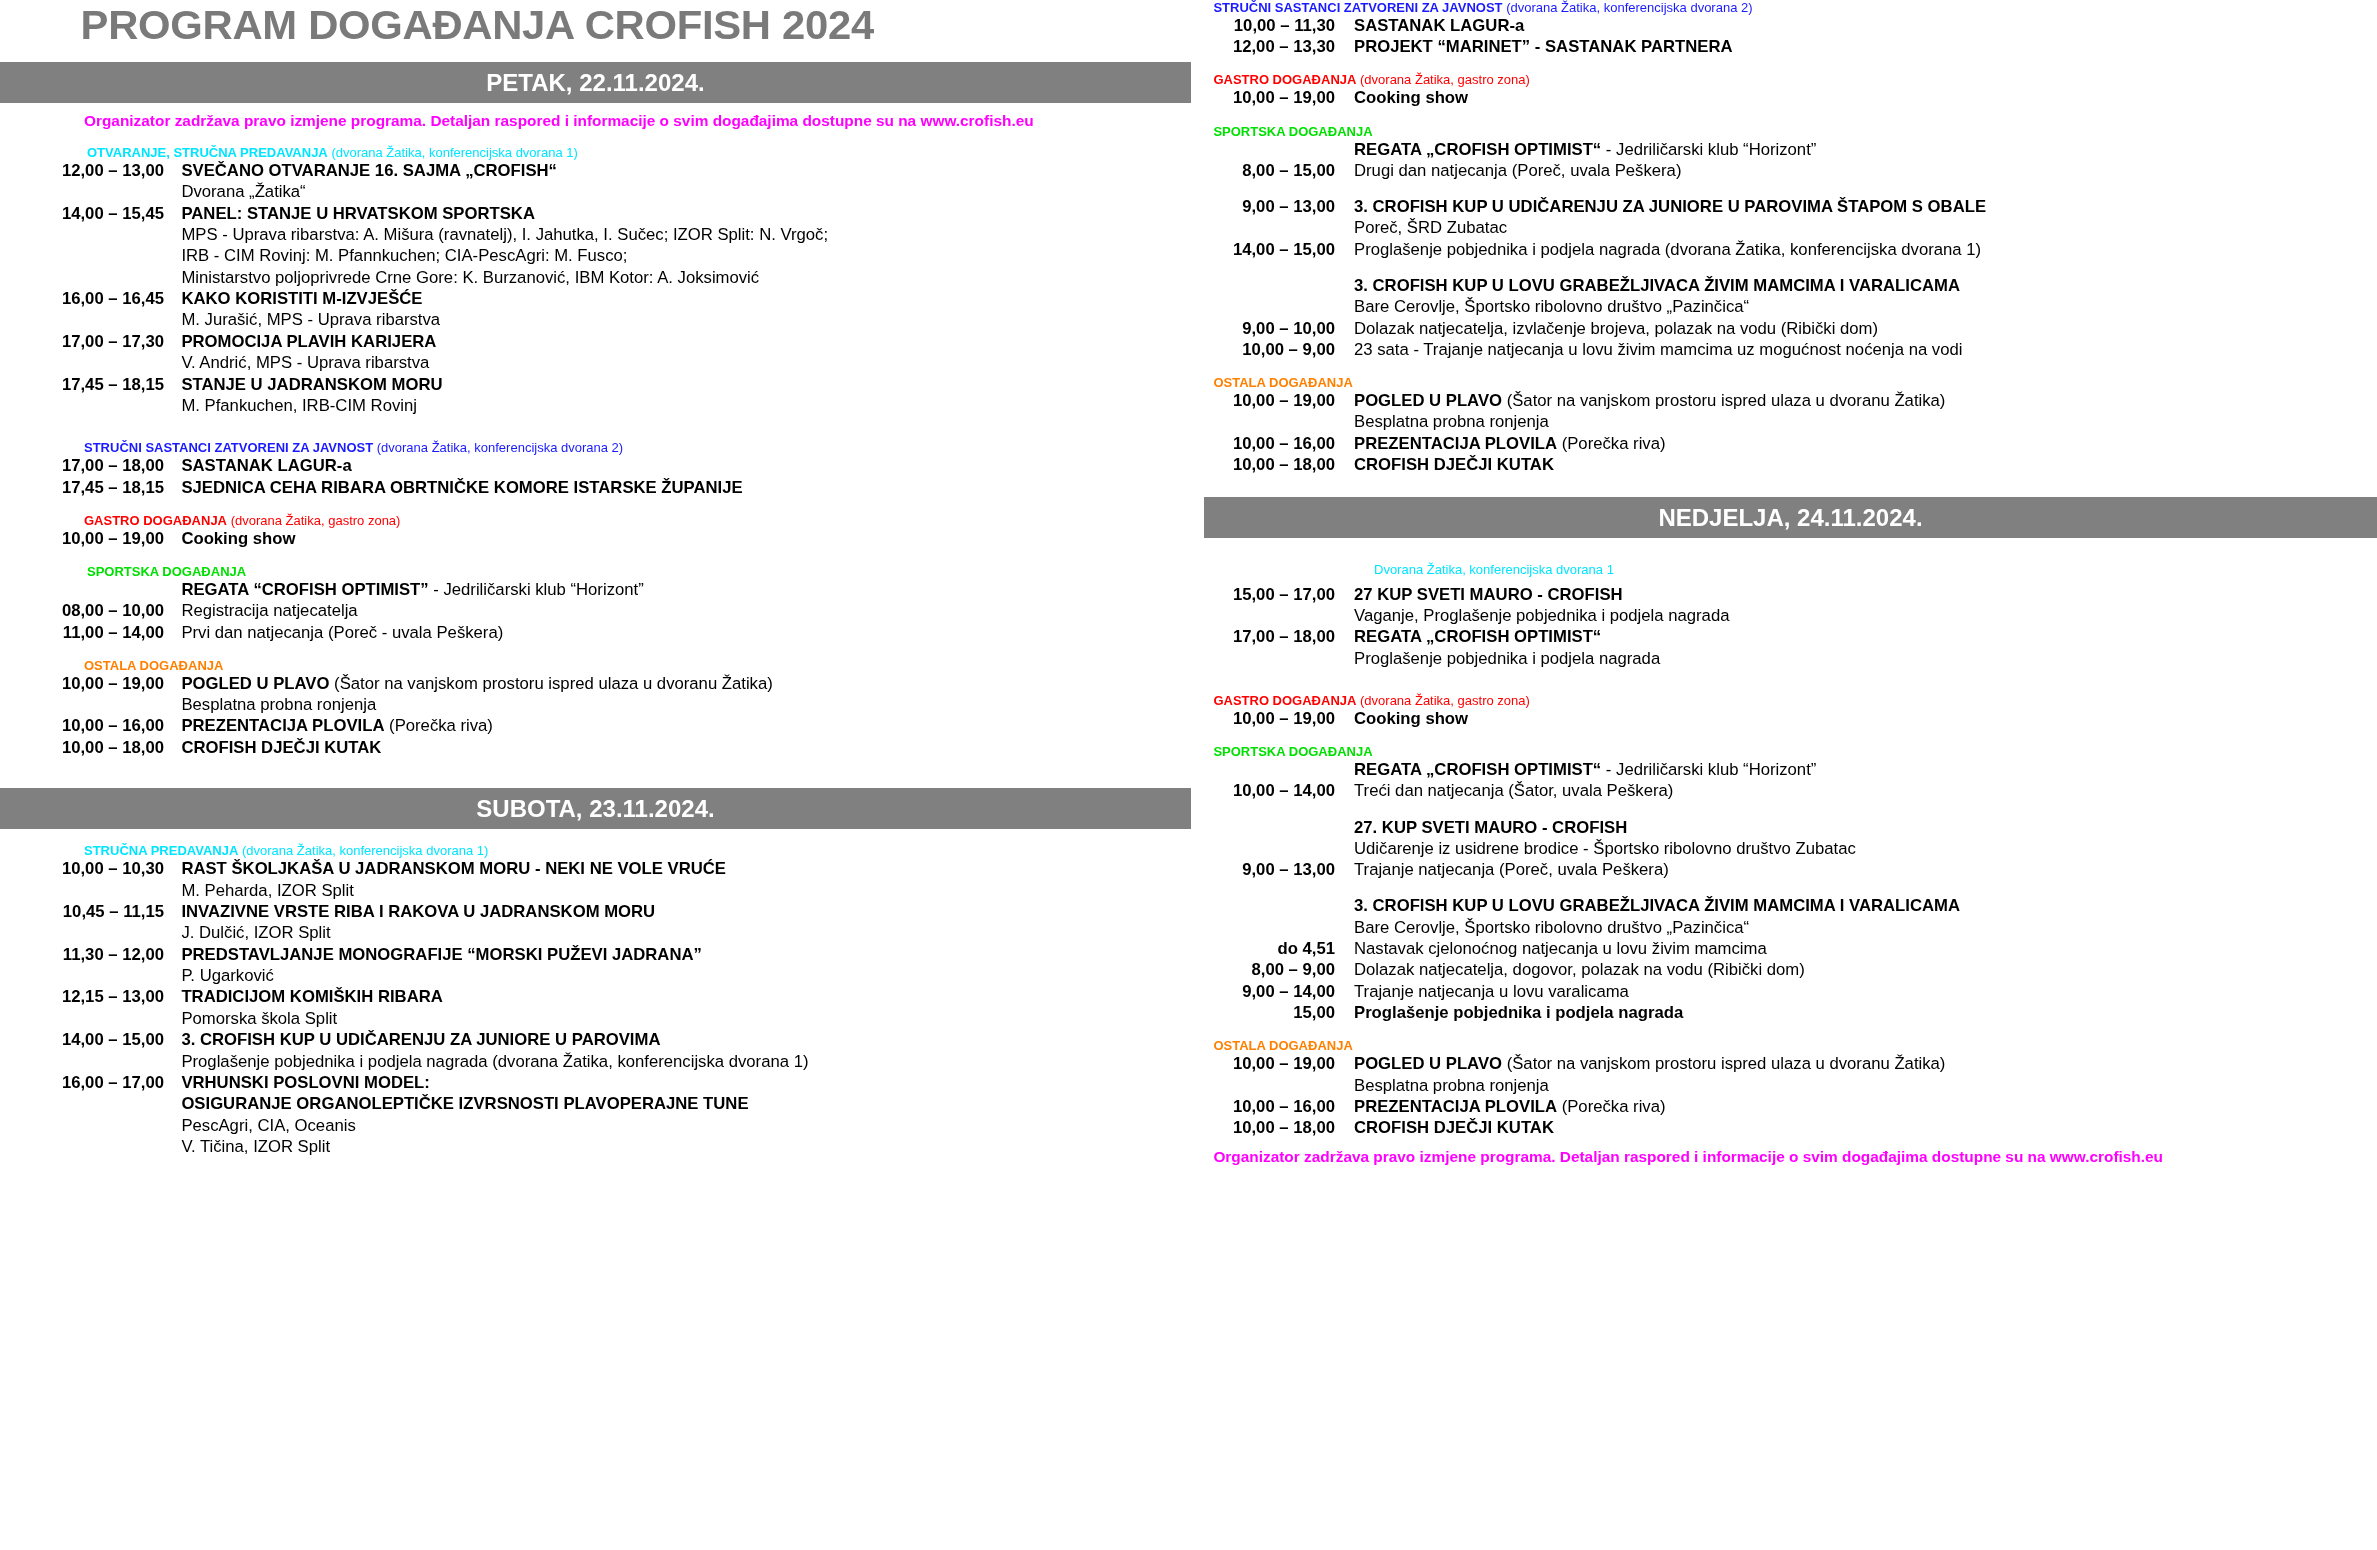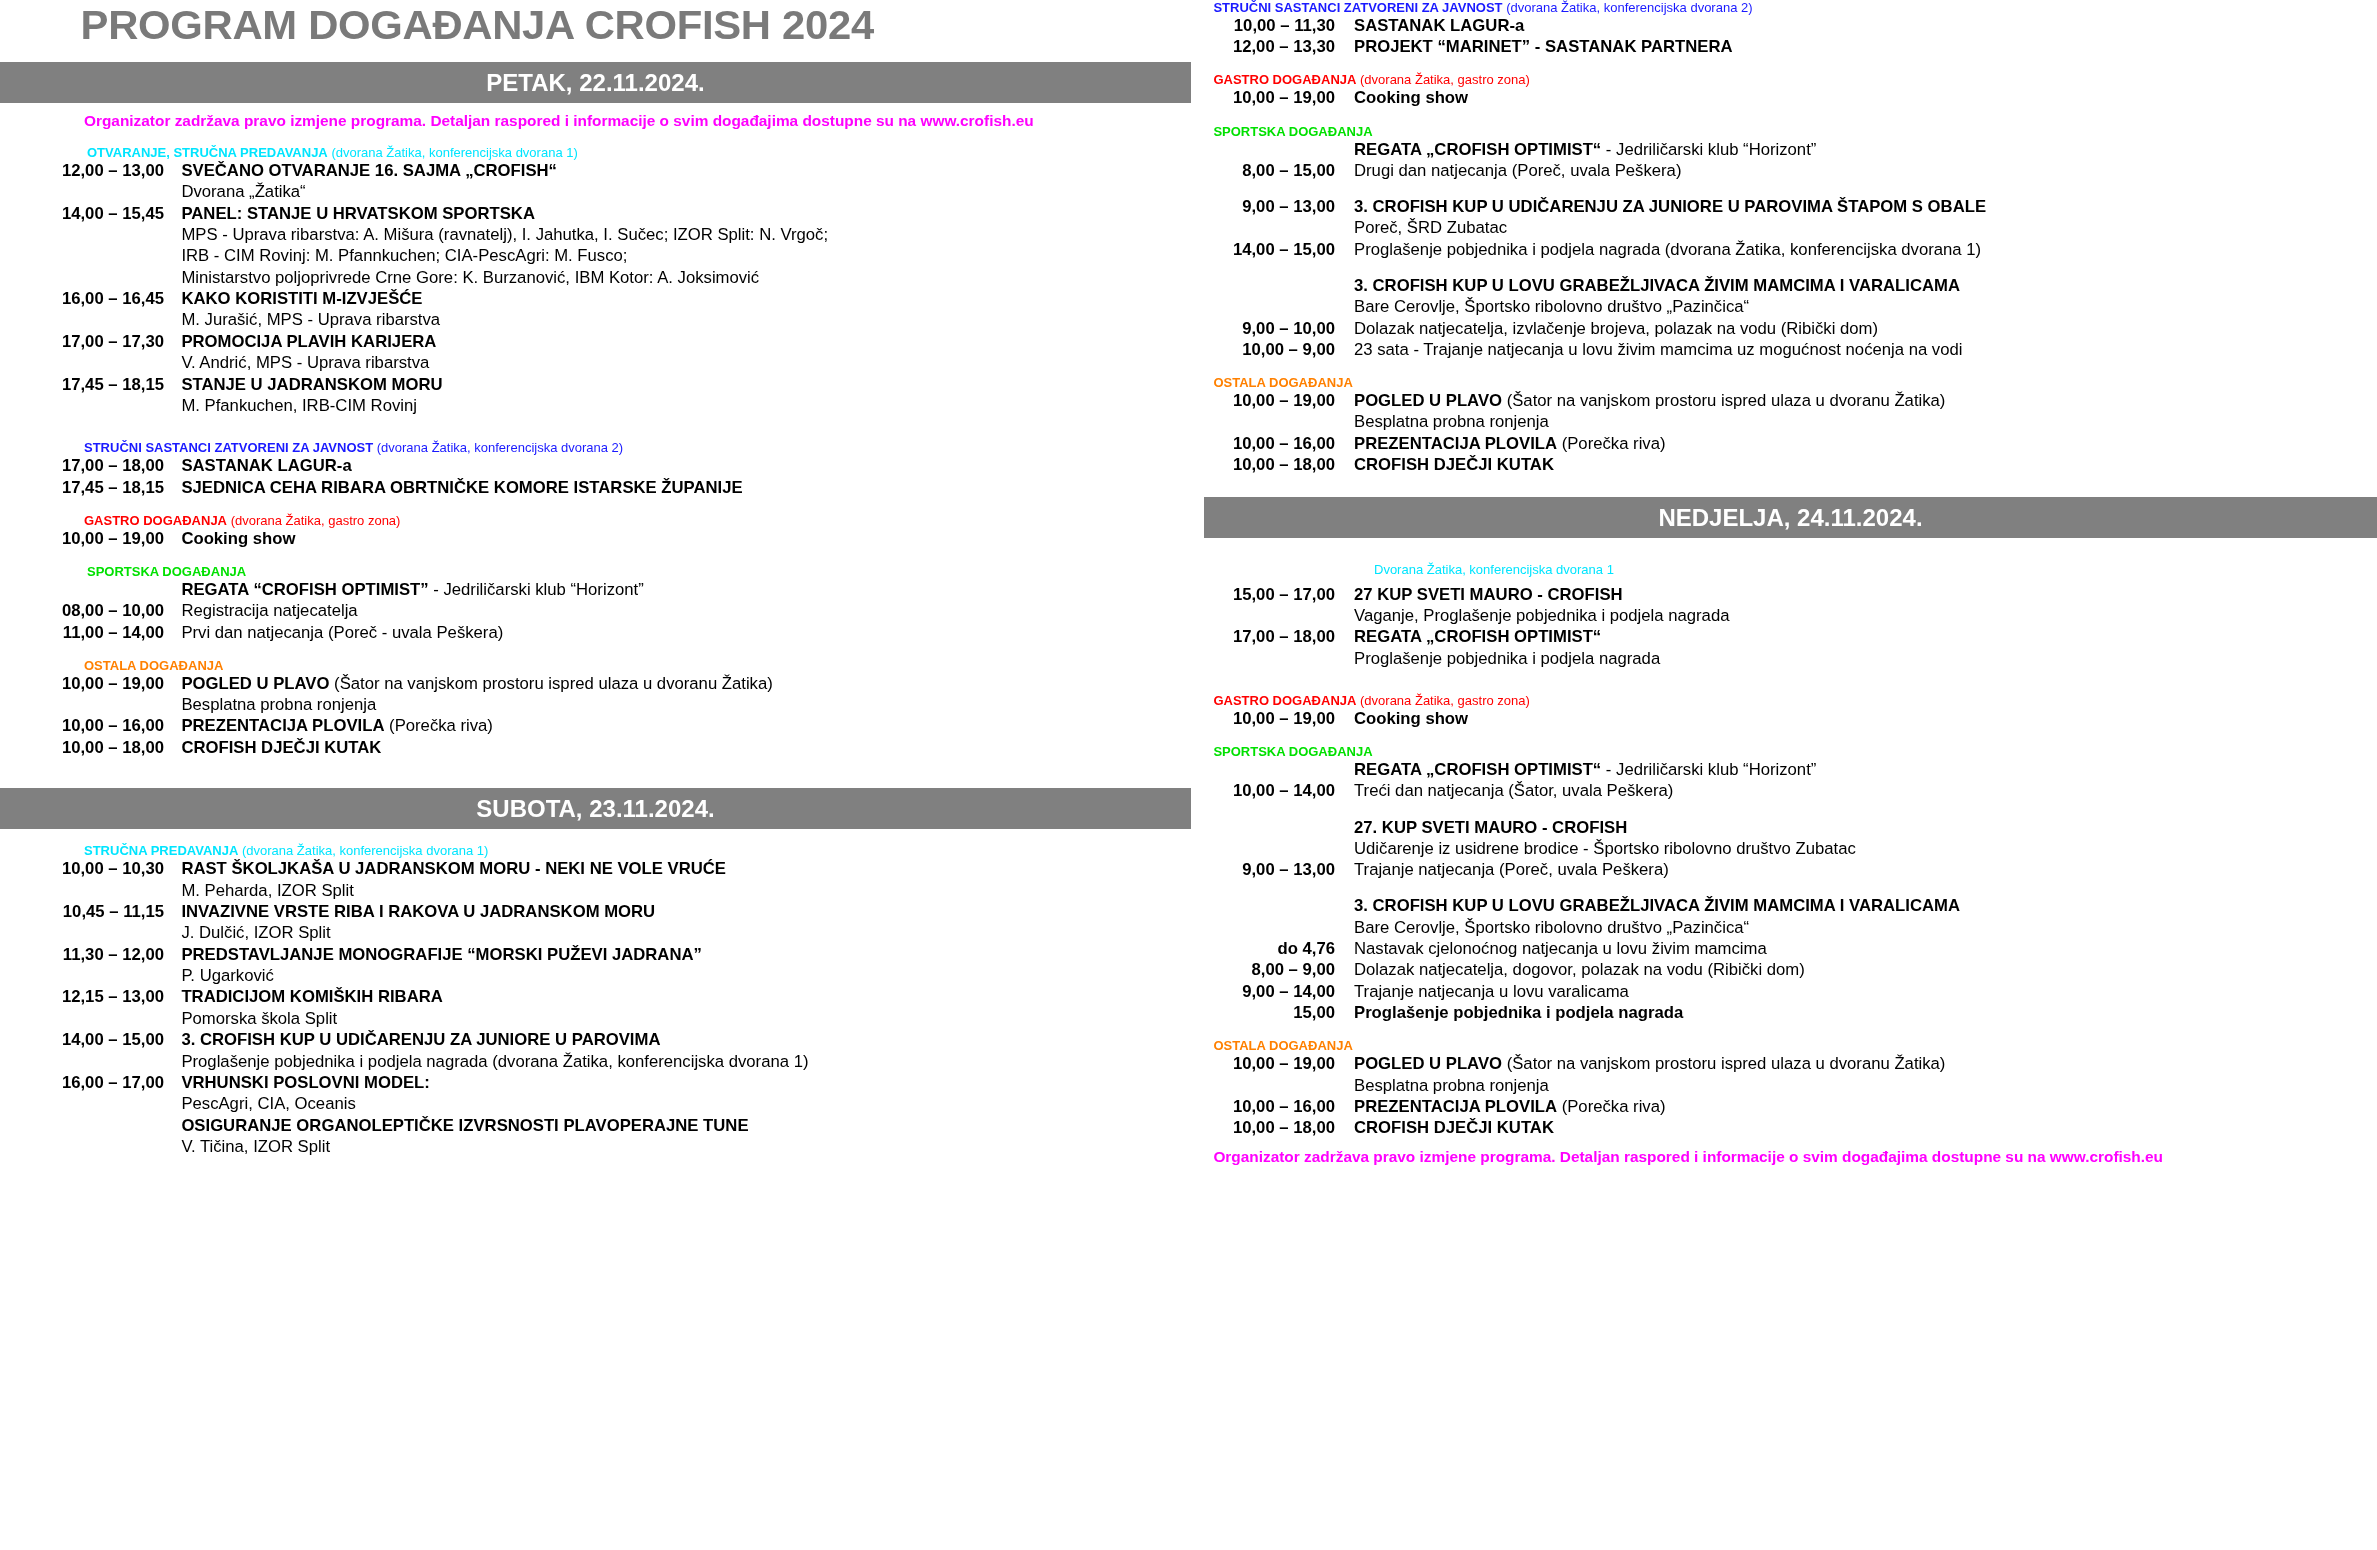--- a/index.html
+++ b/index.html
@@ -307,25 +307,25 @@
         <div class="row">
           <div class="time"></div>
           <div class="desc">Proglašenje pobjednika i podjela nagrada (dvorana Žatika, konferencijska dvorana 1)</div>
         </div>
         <div class="row">
           <div class="time">16,00 – 17,00</div>
           <div class="desc b">VRHUNSKI POSLOVNI MODEL:</div>
         </div>
         <div class="row">
           <div class="time"></div>
+          <div class="desc b">OSIGURANJE ORGANOLEPTIČKE IZVRSNOSTI PLAVOPERAJNE TUNE</div>
+        </div>
+        <div class="row">
+          <div class="time"></div>
           <div class="desc">PescAgri, CIA, Oceanis</div>
-        </div>
-        <div class="row">
-          <div class="time"></div>
-          <div class="desc b">OSIGURANJE ORGANOLEPTIČKE IZVRSNOSTI PLAVOPERAJNE TUNE</div>
         </div>
         <div class="row">
           <div class="time"></div>
           <div class="desc">V. Tičina, IZOR Split</div>
         </div>
       </div>
 
   </div>
 
   <div class="col col-right">
@@ -491,21 +491,21 @@
         <div class="spacer-m"></div>
         <div class="row">
           <div class="time"></div>
           <div class="desc b">3. CROFISH KUP U LOVU GRABEŽLJIVACA ŽIVIM MAMCIMA I VARALICAMA</div>
         </div>
         <div class="row">
           <div class="time"></div>
           <div class="desc">Bare Cerovlje, Športsko ribolovno društvo „Pazinčica“</div>
         </div>
         <div class="row">
-          <div class="time">do  4,76</div>
+          <div class="time">do  4,51</div>
           <div class="desc">Nastavak cjelonoćnog natjecanja u lovu živim mamcima</div>
         </div>
         <div class="row">
           <div class="time">8,00 –  9,00</div>
           <div class="desc">Dolazak natjecatelja, dogovor, polazak na vodu (Ribički dom)</div>
         </div>
         <div class="row">
           <div class="time">9,00 – 14,00</div>
           <div class="desc">Trajanje natjecanja u lovu varalicama</div>
         </div>

